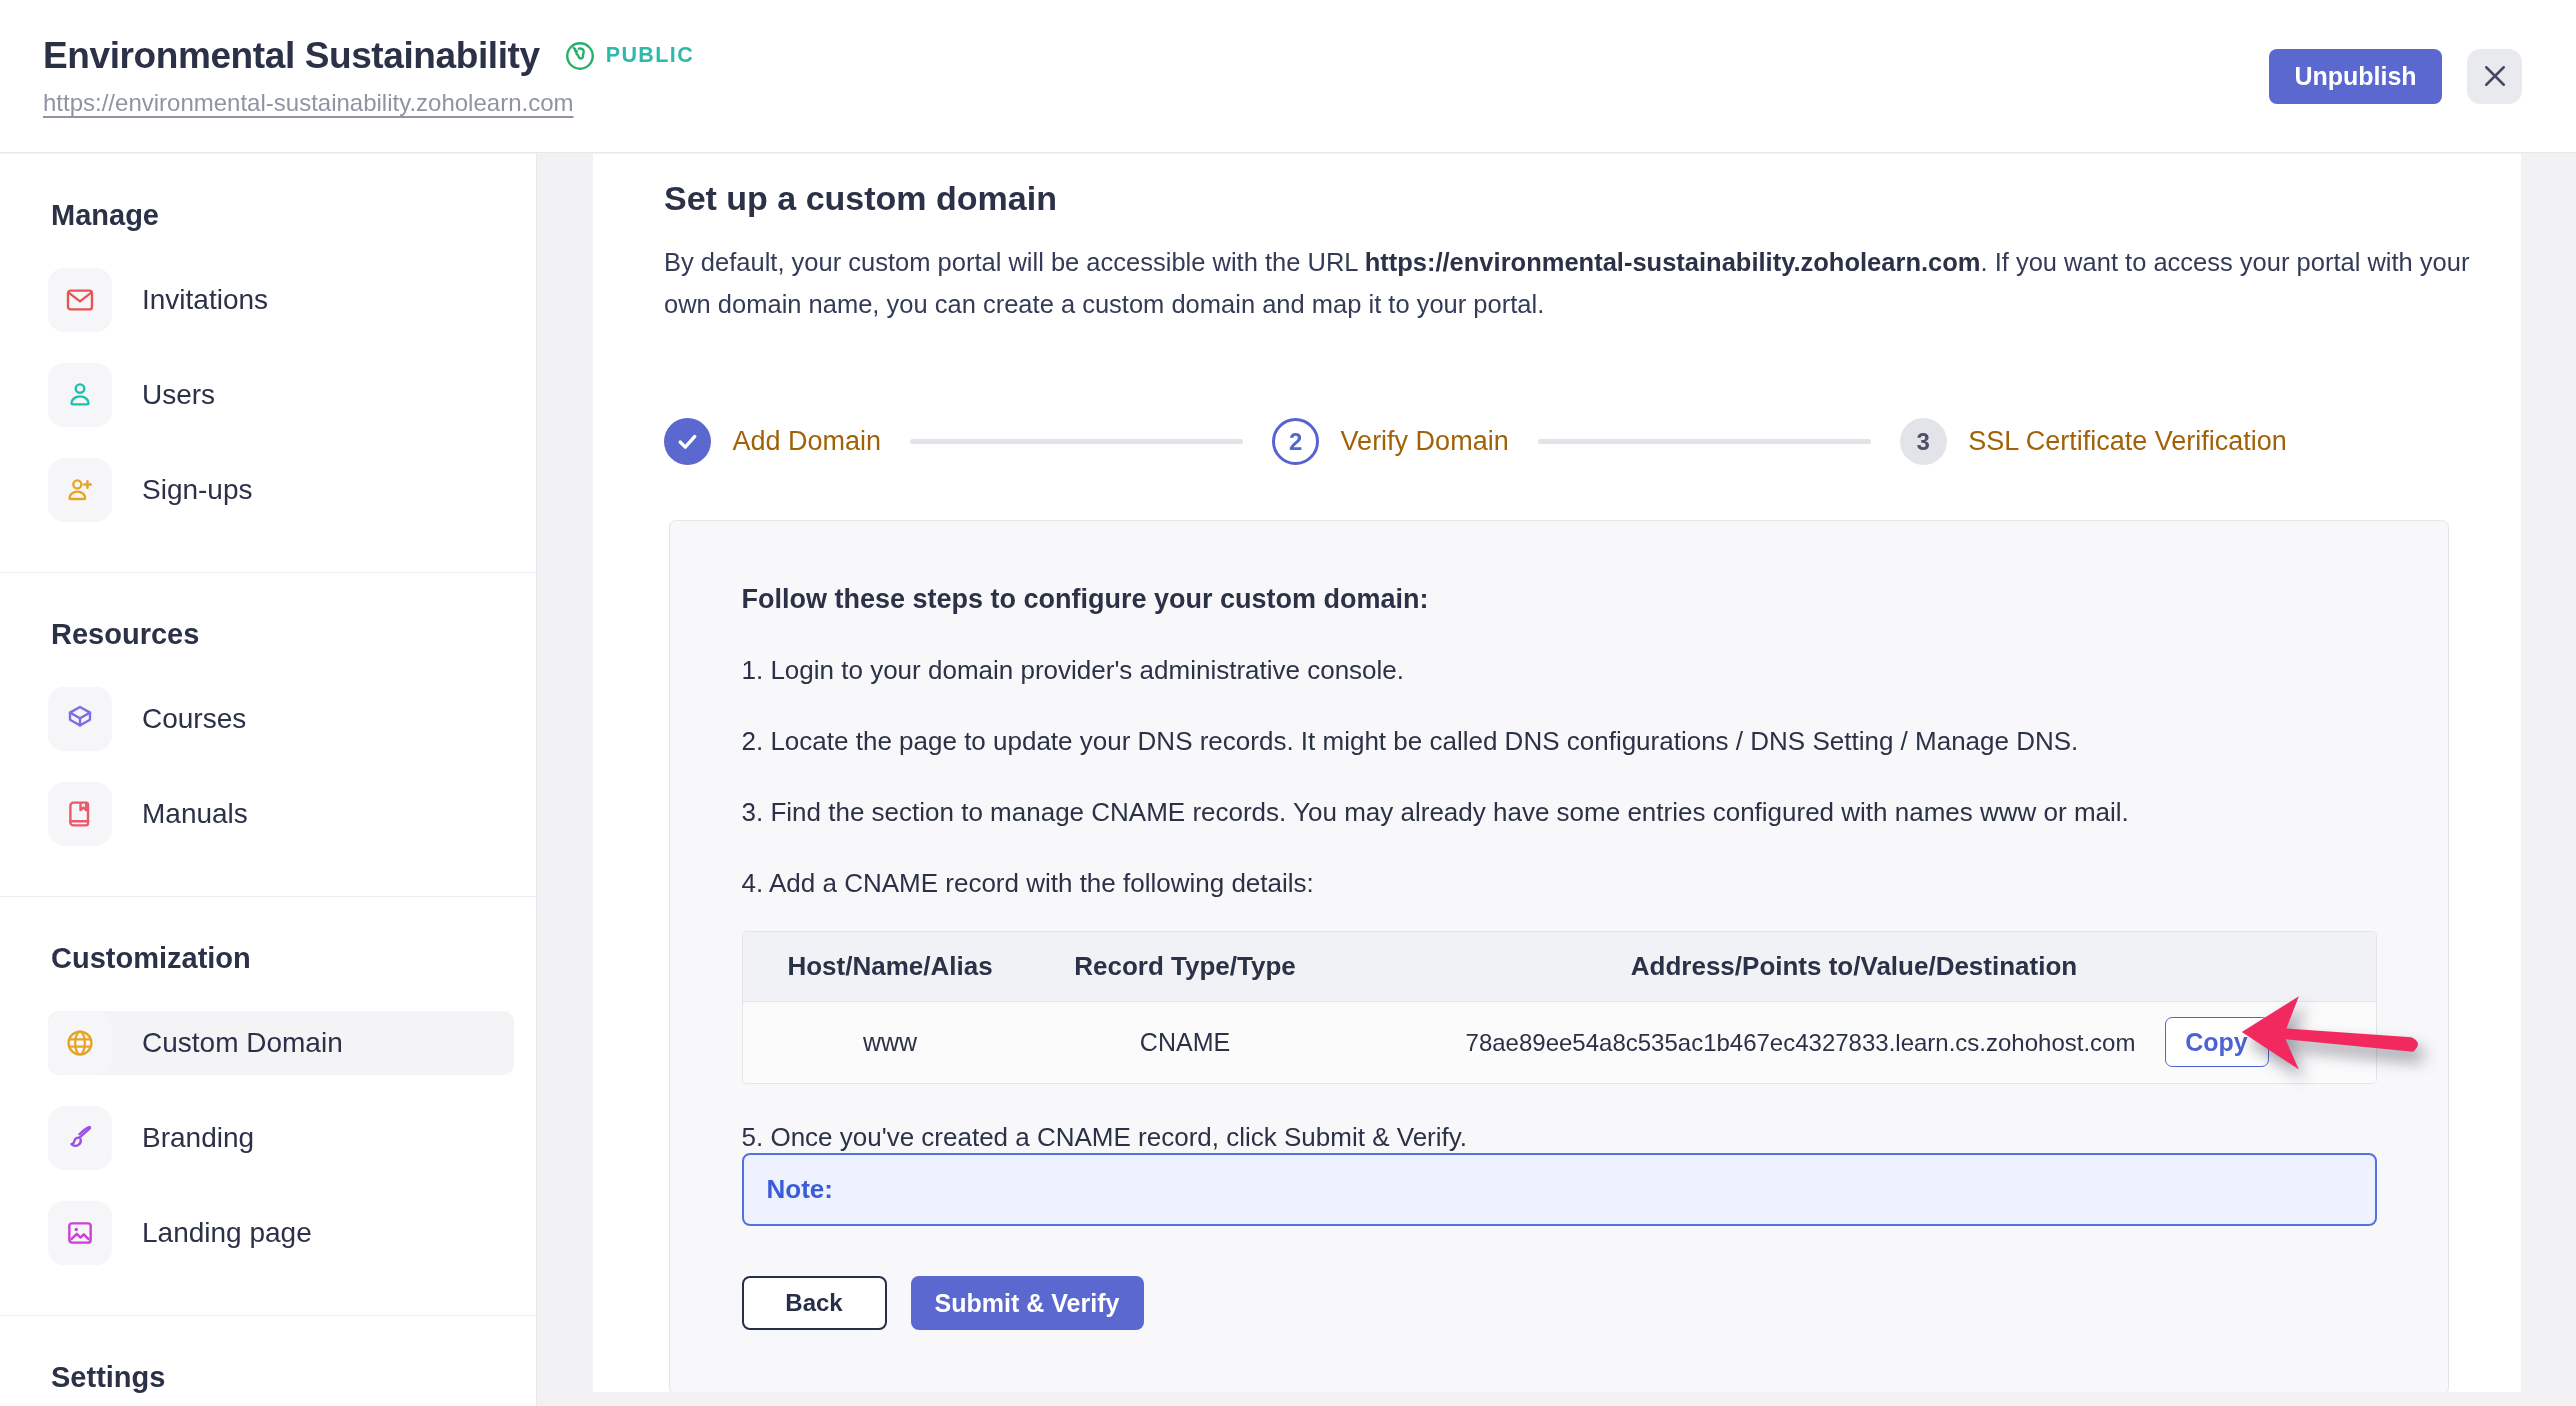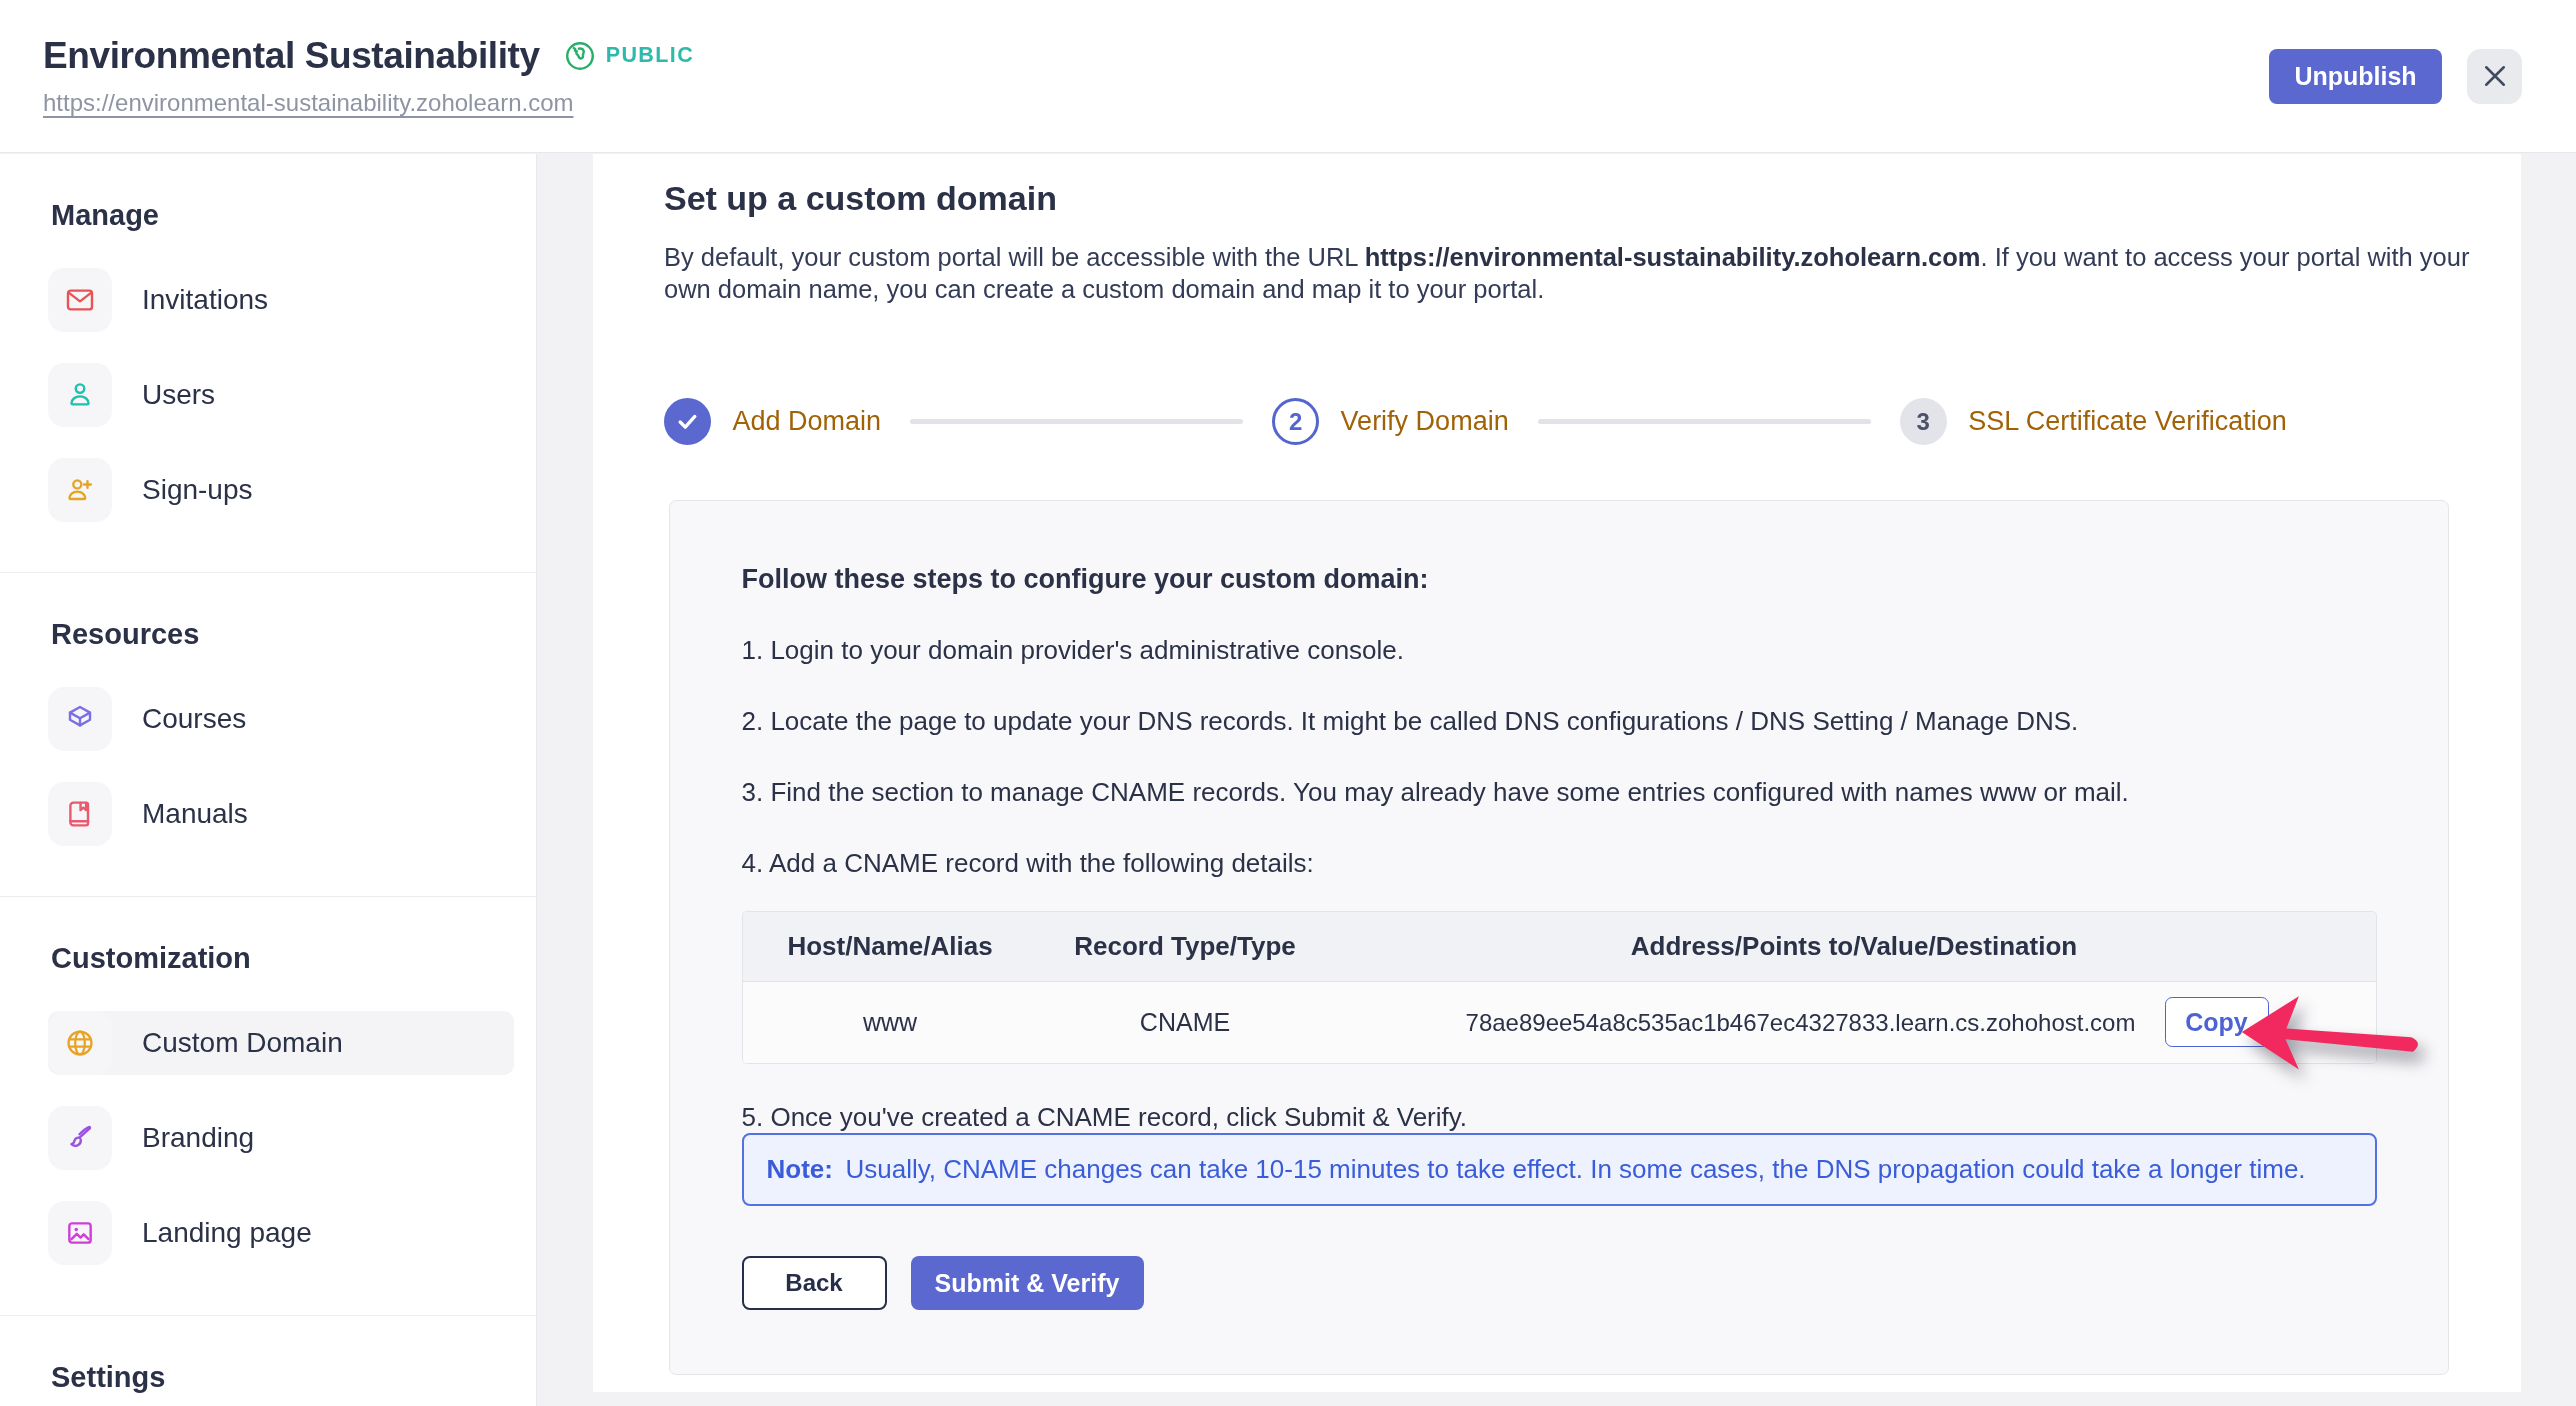--- a/index.html
+++ b/index.html
@@ -53,21 +53,21 @@
     width:64px; height:64px; border-radius:16px; background:#f6f6f8;
     display:flex; align-items:center; justify-content:center; flex:0 0 64px;
   }
   .side-label { font-size:28px; font-weight:500; color:#2b3147; }
   
   .main-panel {
     position:absolute; left:593px; top:154px; width:1928px; height:1238px;
     background:#ffffff; overflow:hidden; padding:25px 0 0 71px;
   }
   .page-heading { font-size:34px; font-weight:800; color:#2b3147; }
-  .intro { margin-top:23px; font-size:25.5px; line-height:32px; color:#333b57; max-width:1843px; }
+  .intro { margin-top:23px; font-size:25.5px; line-height:42px; color:#333b57; max-width:1843px; }
   .intro b { font-weight:700; color:#2b3147; }
   
   .stepper { margin-top:93px; display:flex; align-items:center; }
   .step-circle {
     width:47px; height:47px; border-radius:50%; flex:0 0 47px;
     display:flex; align-items:center; justify-content:center;
     font-size:24px; font-weight:700;
   }
   .step-circle.done { background:#5a68cf; }
   .step-circle.current { background:#ffffff; border:3.6px solid #5565cf; color:#5565cf; }
@@ -292,21 +292,20 @@
           <span class="addr-value">78ae89ee54a8c535ac1b467ec4327833.learn.cs.zohohost.com</span>
         </div>
         <button class="btn btn-copy">Copy</button>
       </div>
     </div>
 
     <div class="step-text" style="margin-top:38px;">5. Once you've created a CNAME record, click Submit &amp; Verify.</div>
 
     <div class="note-box">
       <span class="note-label">Note:</span>
-      <span class="note-text">Usually, CNAME changes can take 10-15 minutes to take effect. In some cases, the DNS propagation could take a longer time.</span>
     </div>
 
     <div class="action-row">
       <button class="btn btn-back">Back</button>
       <button class="btn btn-submit">Submit &amp; Verify</button>
     </div>
   </div>
 
 </div>
 

